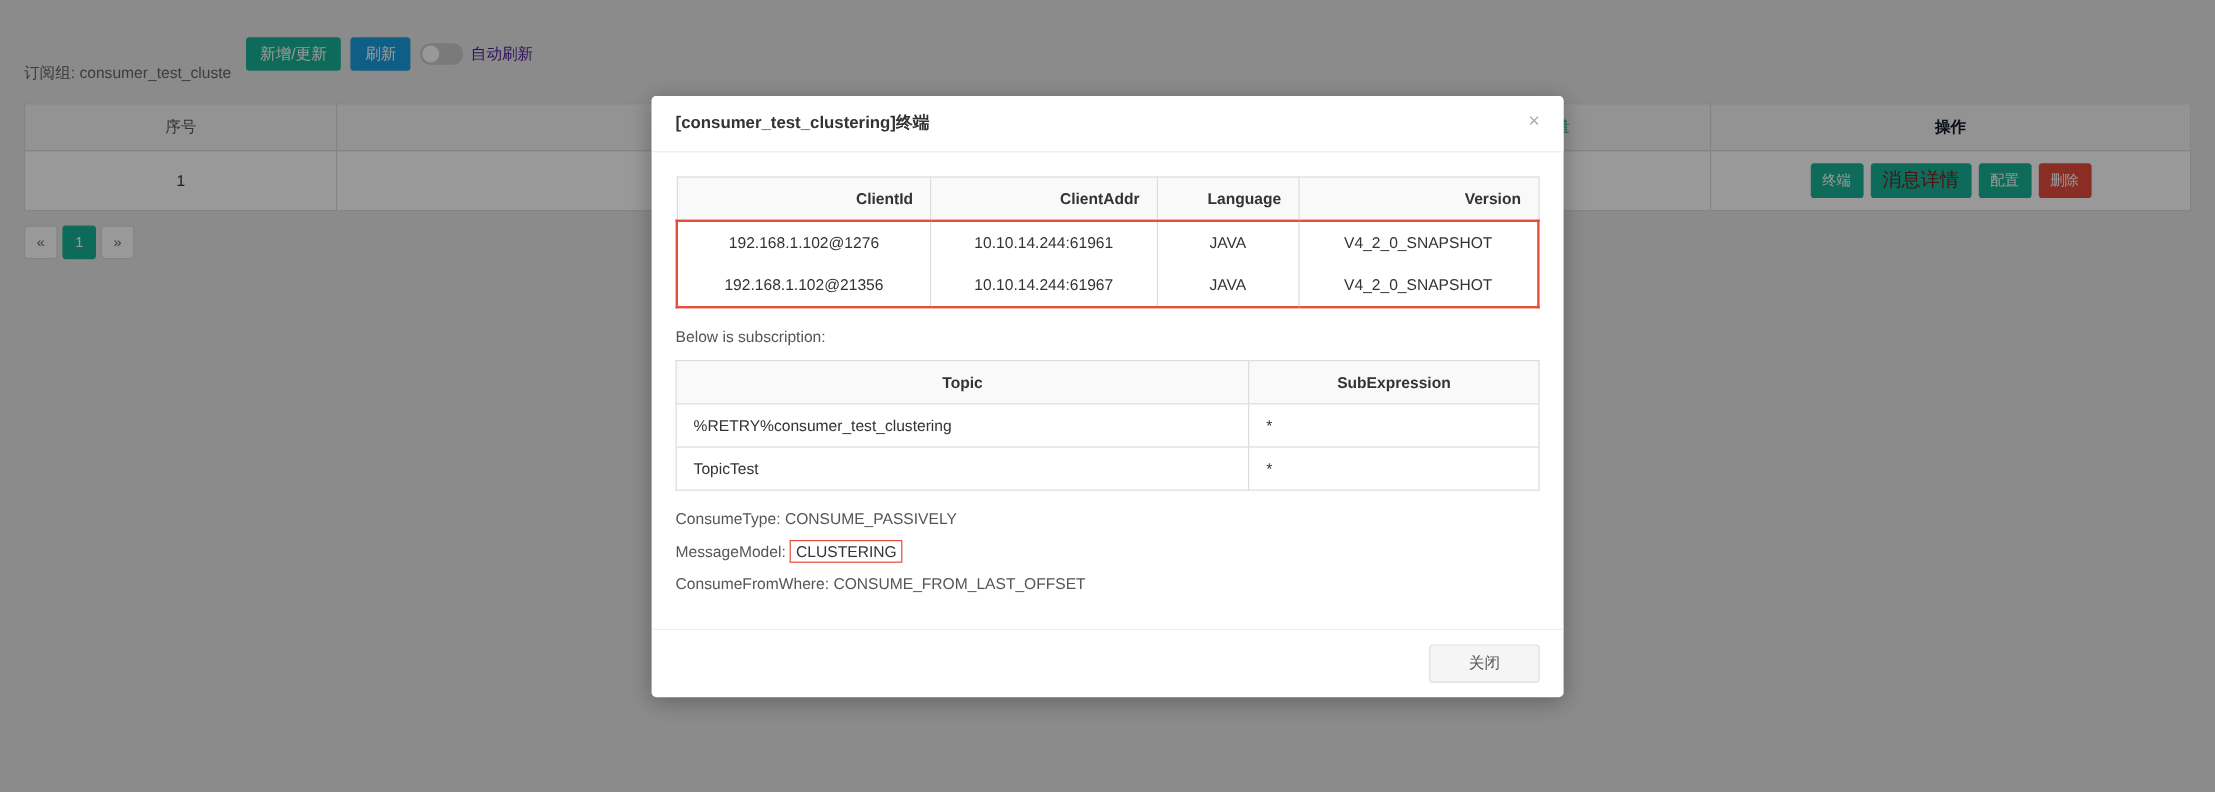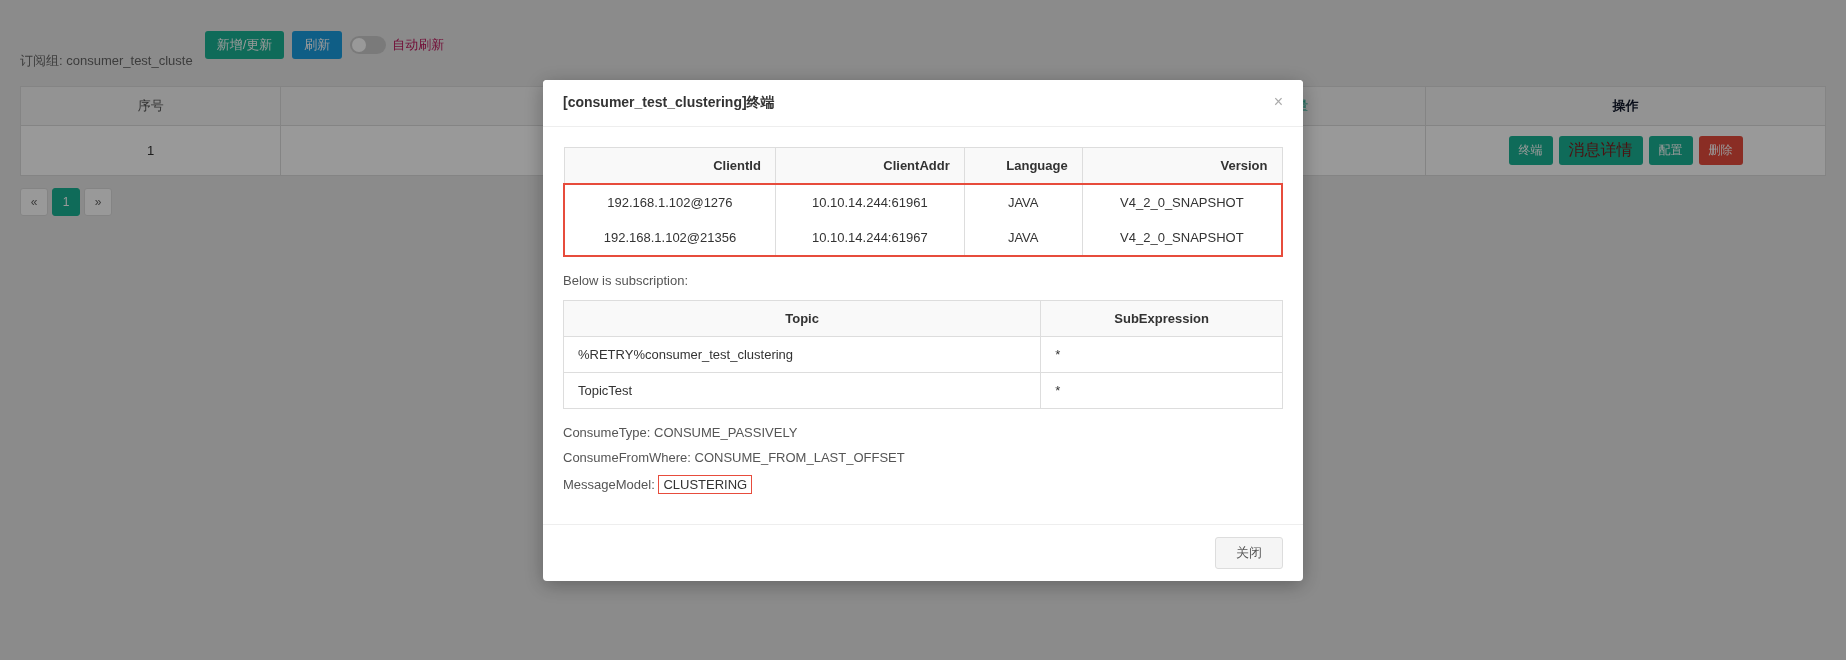--- a/index.html
+++ b/index.html
@@ -49,21 +49,21 @@
       padding: 5px 12px;
       border-radius: 3px;
       cursor: pointer;
       font-size: 13px;
     }
 
     .auto-refresh {
       display: flex;
       align-items: center;
       gap: 6px;
-      color: #be185d;
+      color: #4c1d95;
     }
 
     .toggle-switch {
       width: 36px;
       height: 18px;
       background: #ccc;
       border-radius: 9px;
       position: relative;
       cursor: pointer;
     }
@@ -298,21 +298,21 @@
       padding: 12px 20px;
       display: flex;
       justify-content: flex-end;
       border-top: 1px solid #eee;
     }
 
     .btn-close-modal {
       background: #f5f5f5;
       color: #555;
       border: 1px solid #ddd;
-      padding: 6px 20px;
+      padding: 6px 32px;
       border-radius: 3px;
       cursor: pointer;
       font-size: 13px;
     }
 
     .modal-table .client-row td {
       border-top: none;
       border-bottom: none;
     }
 
@@ -435,27 +435,27 @@
           </tr>
         </tbody>
       </table>
 
       <p class="info-line">
         <span>ConsumeType:</span>
         <span>CONSUME_PASSIVELY</span>
       </p>
 
       <p class="info-line">
+        <span>MessageModel:</span>
+        <span class="clustering-highlight">CLUSTERING</span>
+      </p>
+
+      <p class="info-line">
         <span>ConsumeFromWhere:</span>
         <span>CONSUME_FROM_LAST_OFFSET</span>
-      </p>
-
-      <p class="info-line">
-        <span>MessageModel:</span>
-        <span class="clustering-highlight">CLUSTERING</span>
       </p>
 
     </div>
 
     <div class="modal-footer">
       <button class="btn-close-modal">关闭</button>
     </div>
   </div>
 </div>
 

